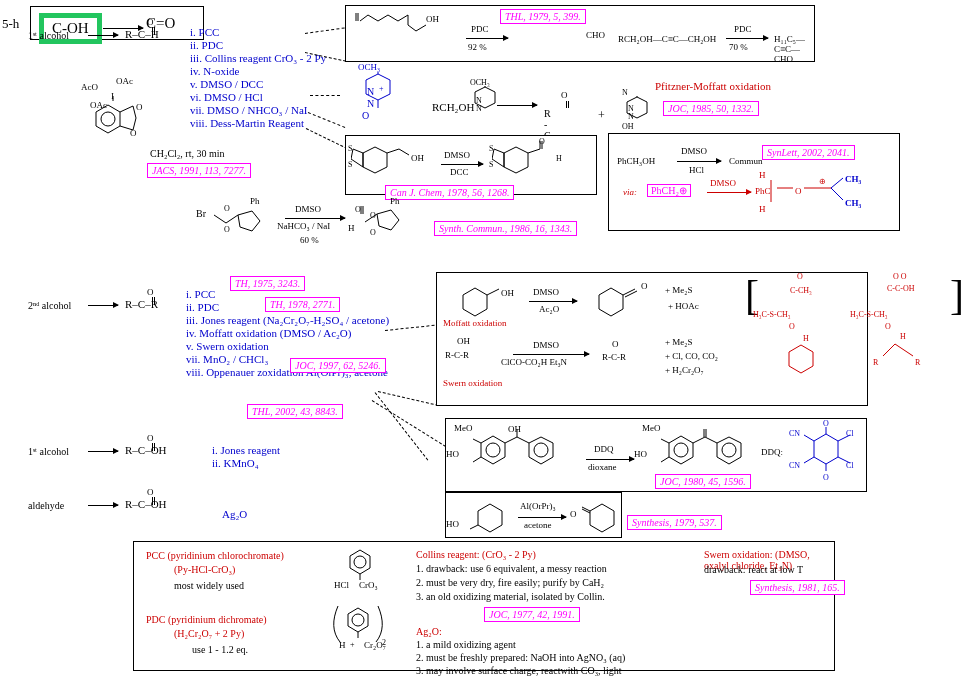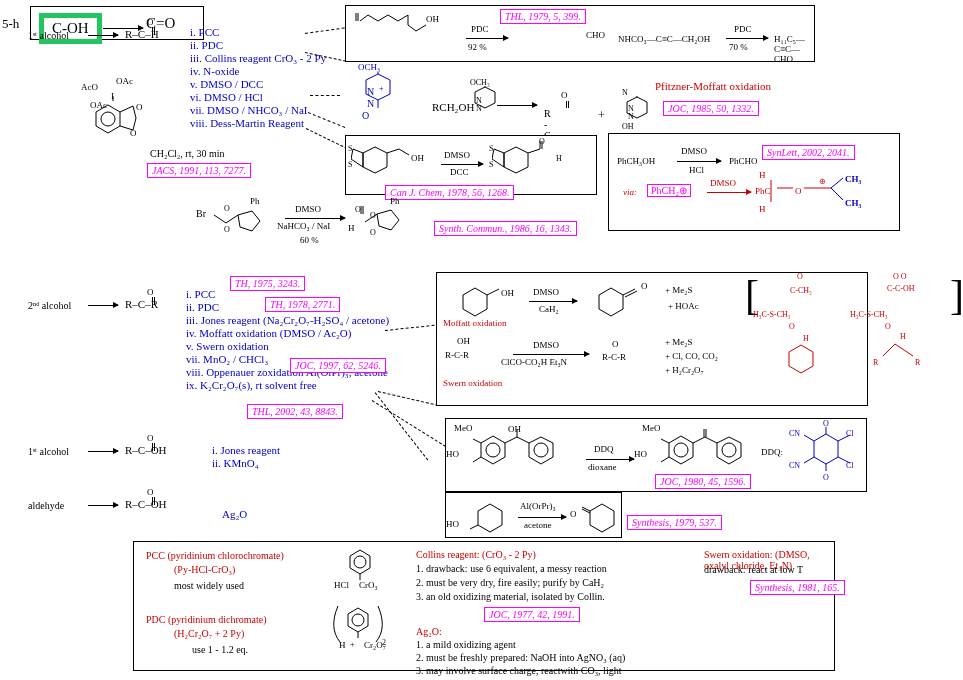--- a/index.html
+++ b/index.html
@@ -103,21 +103,21 @@
   <div class="abs sm" style="left:122px;top:36px;">92 %</div>
 
   <svg width="130" height="42" style="position:absolute;left:168px;top:5px;">
     <polyline points="6,10 14,4 24,10 34,4 44,10 54,4" fill="none" stroke="#000" stroke-width="1"></polyline>
     <polyline points="54,4 62,10 72,4" fill="none" stroke="#000" stroke-width="1"></polyline>
     <line x1="2" y1="10" x2="2" y2="2" stroke="#000" stroke-width="1"></line>
     <line x1="4" y1="10" x2="4" y2="2" stroke="#000" stroke-width="1"></line>
   </svg>
   <div class="abs sm" style="left:240px;top:24px;">CHO</div>
 
-  <div class="abs sm" style="left:272px;top:28px;">NHCO₃—C≡C—CH₂OH</div>
+  <div class="abs sm" style="left:272px;top:28px;">RCH₂OH—C≡C—CH₂OH</div>
   <div class="arrow-h" style="left:380px;top:32px;width:42px;"></div>
   <div class="abs sm" style="left:388px;top:18px;">PDC</div>
   <div class="abs sm" style="left:383px;top:36px;">70 %</div>
   <div class="abs sm" style="left:428px;top:28px;">H₁₁C₅—C≡C—CHO</div>
 </div>
 <div class="abs mag it" style="left:500px;top:9px;">THL, 1979, 5, 399.</div>
 
 <div class="abs red" style="left:655px;top:80px;font-size:11px;">Pfitzner-Moffatt oxidation</div>
 <div class="abs mag it" style="left:663px;top:101px;">JOC, 1985, 50, 1332.</div>
 
@@ -213,21 +213,21 @@
 <div class="abs xs" style="left:370px;top:228px;">O</div>
 <div class="abs sm" style="left:390px;top:196px;">Ph</div>
 <div class="abs sm" style="left:348px;top:223px;">H</div>
 <div class="abs mag it" style="left:434px;top:221px;">Synth. Commun., 1986, 16, 1343.</div>
 
 <div class="abs box" style="left:608px;top:133px;width:290px;height:96px;">
   <div class="abs sm" style="left:8px;top:22px;">PhCH₃OH</div>
   <div class="arrow-h" style="left:68px;top:27px;width:44px;"></div>
   <div class="abs sm" style="left:72px;top:12px;">DMSO</div>
   <div class="abs sm" style="left:80px;top:31px;">HCl</div>
-  <div class="abs sm" style="left:120px;top:22px;">PhCHO</div>
+  <div class="abs sm" style="left:120px;top:22px;">Commun</div>
 
   <div class="abs red it sm" style="left:14px;top:53px;">via:</div>
   <div class="abs mag" style="left:38px;top:50px;border:1px solid #ff00ff;padding:0px 3px;font-size:10px;">PhCH₂⊕</div>
   <div class="arrow-h arrow-red" style="left:98px;top:58px;width:44px;"></div>
   <div class="abs red sm" style="left:101px;top:44px;">DMSO</div>
 
   <div class="abs red sm" style="left:146px;top:52px;">PhC</div>
   <div class="abs red sm" style="left:186px;top:52px;">O</div>
   <div class="abs blue sm b" style="left:236px;top:40px;">CH₃</div>
   <div class="abs blue sm b" style="left:236px;top:64px;">CH₃</div>
@@ -255,21 +255,20 @@
 </div>
 
 <div class="abs" style="left:186px;top:288px;line-height:13.5px;">
   <div class="listrow blue">i.   PCC</div>
   <div class="listrow blue">ii.  PDC</div>
   <div class="listrow blue">iii. Jones reagent (Na₂Cr₂O₇-H₂SO₄ / acetone)</div>
   <div class="listrow blue">iv.  Moffatt oxidation (DMSO / Ac₂O)</div>
   <div class="listrow blue">v.   Swern oxidation</div>
   <div class="listrow blue">vii. MnO₂ / CHCl₃</div>
   <div class="listrow blue">viii.  Oppenauer zoxidation Al(OiPr)₃,  acetone</div>
-  <div class="listrow blue">ix.  K₂Cr₂O₇(s),  rt   solvent free</div>
 </div>
 
 <div class="abs mag it" style="left:230px;top:276px;">TH, 1975, 3243.</div>
 <div class="abs mag it" style="left:265px;top:297px;">TH, 1978, 2771.</div>
 <div class="abs mag it" style="left:290px;top:358px;">JOC, 1997, 62, 5246.</div>
 <div class="abs mag it" style="left:247px;top:404px;">THL, 2002, 43, 8843.</div>
 
 <div class="dash" style="left:385px;top:330px;width:55px;transform:rotate(-6deg);transform-origin:left center;"></div>
 <div class="dash" style="left:378px;top:391px;width:62px;transform:rotate(13deg);transform-origin:left center;"></div>
 <div class="dash" style="left:372px;top:400px;width:92px;transform:rotate(32deg);transform-origin:left center;"></div>
@@ -277,21 +276,21 @@
 
 <div class="abs box" style="left:436px;top:272px;width:430px;height:132px;">
 
   <svg width="60" height="36" style="position:absolute;left:14px;top:8px;">
     <polygon points="12,14 24,7 36,14 36,28 24,35 12,28" fill="none" stroke="#000" stroke-width="1"></polygon>
     <line x1="36" y1="14" x2="48" y2="8" stroke="#000" stroke-width="1"></line>
   </svg>
   <div class="abs sm" style="left:64px;top:15px;">OH</div>
   <div class="arrow-h" style="left:92px;top:28px;width:48px;"></div>
   <div class="abs sm" style="left:96px;top:14px;">DMSO</div>
-  <div class="abs sm" style="left:102px;top:31px;">CaH₂</div>
+  <div class="abs sm" style="left:102px;top:31px;">Ac₂O</div>
   <svg width="66" height="36" style="position:absolute;left:150px;top:8px;">
     <polygon points="12,14 24,7 36,14 36,28 24,35 12,28" fill="none" stroke="#000" stroke-width="1"></polygon>
     <line x1="36" y1="14" x2="48" y2="8" stroke="#000" stroke-width="1"></line>
     <line x1="38" y1="16" x2="50" y2="10" stroke="#000" stroke-width="1"></line>
   </svg>
   <div class="abs sm" style="left:204px;top:8px;">O</div>
   <div class="abs sm" style="left:228px;top:12px;">+  Me₂S</div>
   <div class="abs sm" style="left:231px;top:28px;">+ HOAc</div>
   <div class="abs red sm" style="left:6px;top:45px;">Moffatt oxidation</div>
 

